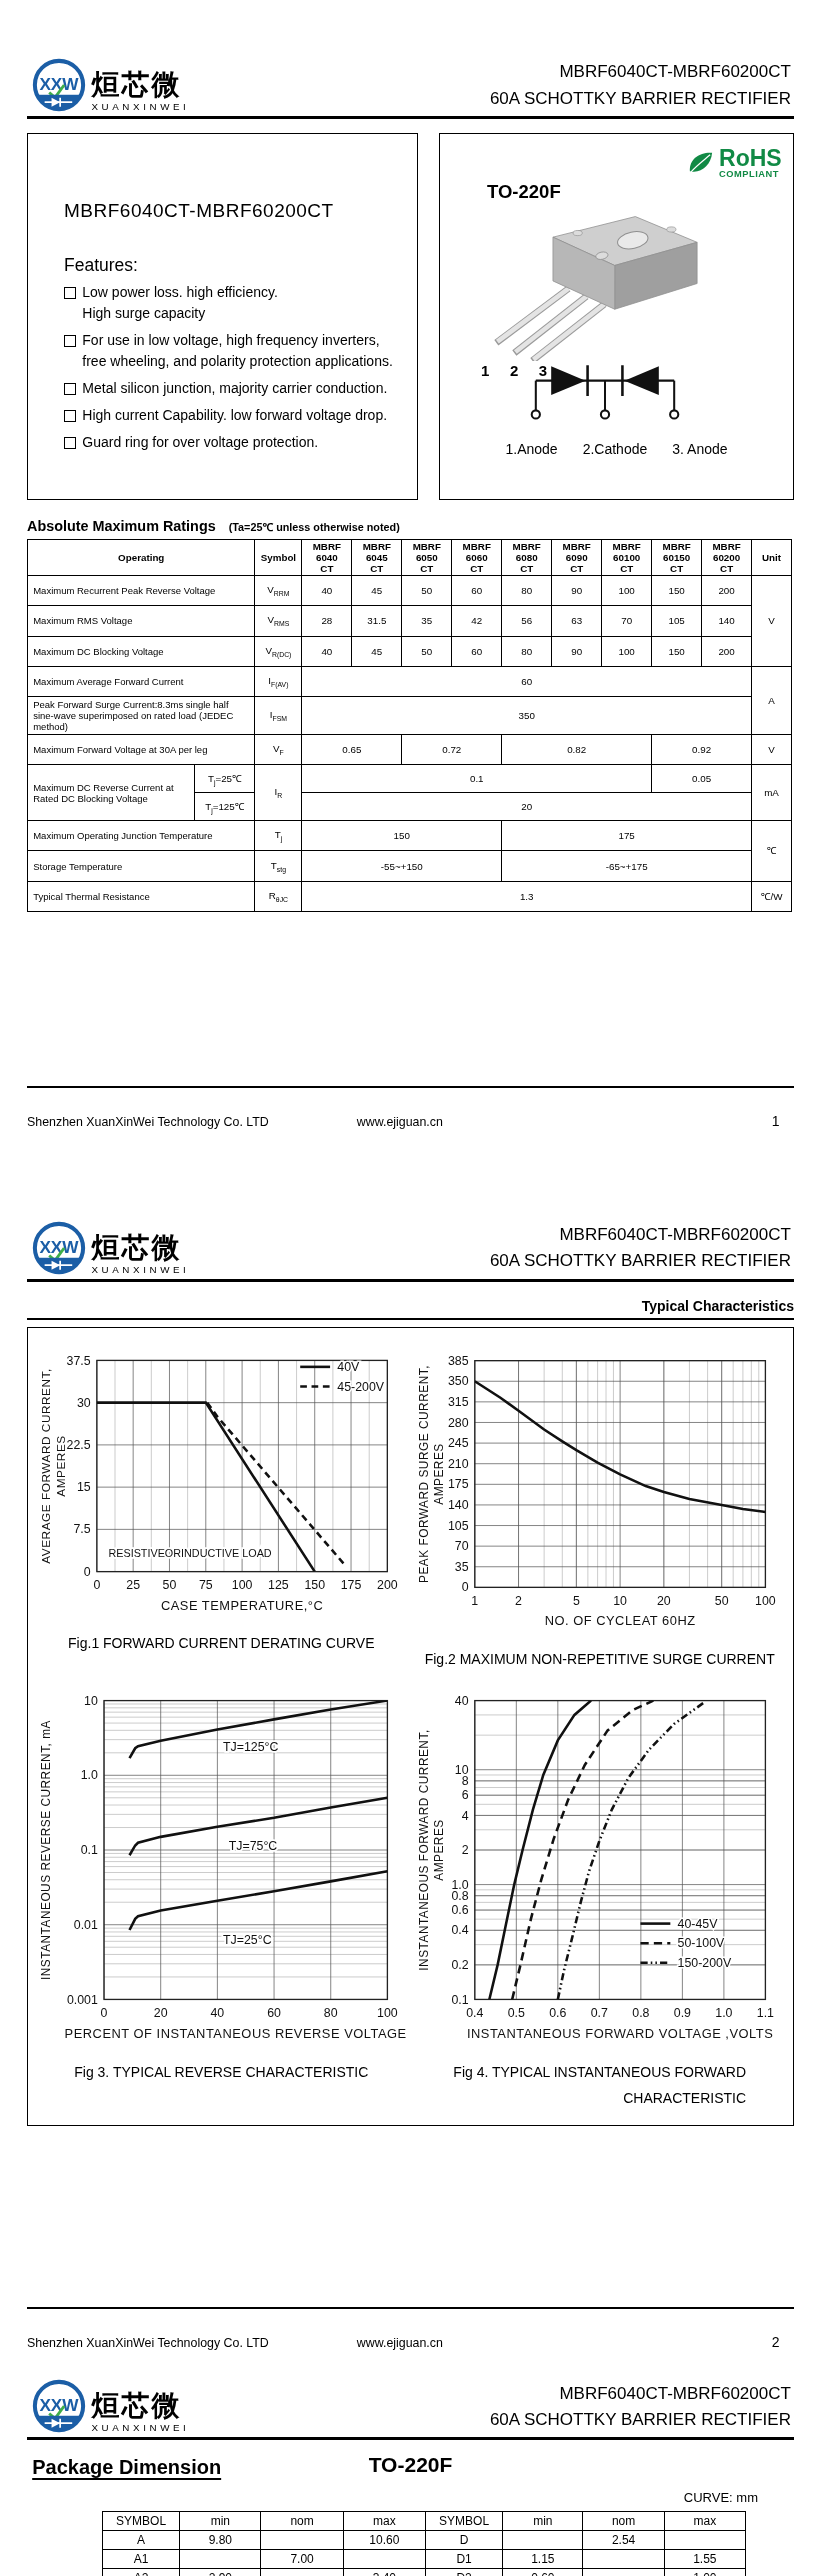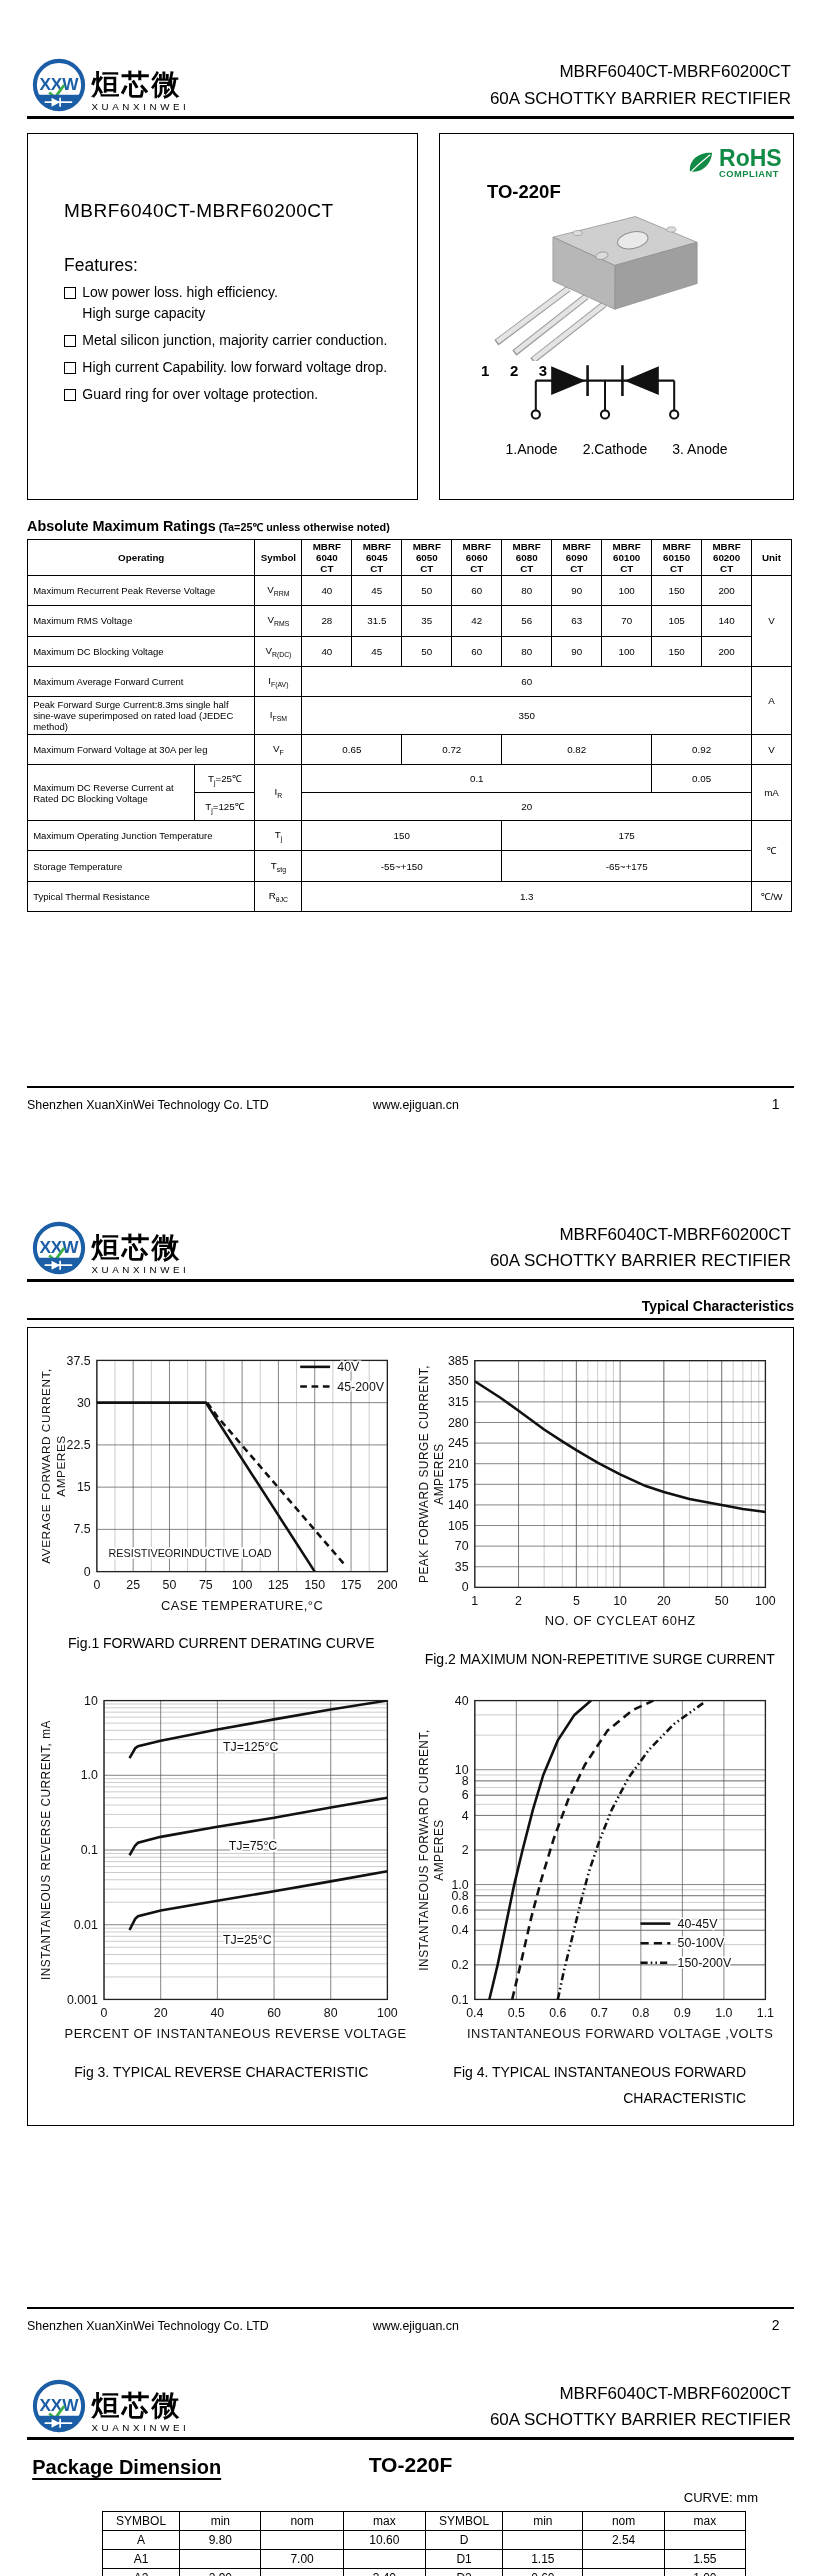--- a/index.html
+++ b/index.html
@@ -25,21 +25,21 @@
   .rohs{position:absolute;top:12.4px;right:11.3px;display:flex;align-items:center;gap:4.1px;}
   .rohs-txt{color:#118a45;line-height:1;}
   .rohs-l1{font-size:23px;font-weight:bold;}
   .rohs-l2{font-size:9.3px;font-weight:bold;letter-spacing:0.5px;}
   .pkg-name{position:absolute;left:47px;top:47px;font-size:18.5px;font-weight:bold;}
   .pkg3d{position:absolute;left:10.3px;top:72px;}
   .pin-nums{position:absolute;left:41px;top:228px;font-size:15px;font-weight:bold;letter-spacing:8.2px;}
   .diode{position:absolute;left:57px;top:221px;}
   .pin-labels{position:absolute;left:0;top:307px;width:100%;display:flex;justify-content:center;gap:25px;font-size:14px;}
   
-  .abs-title{margin-top:17.5px;display:flex;align-items:baseline;gap:3px;}
+  .abs-title{margin-top:17.5px;display:flex;align-items:baseline;gap:13px;}
   .abs-title .t1{font-size:14.4px;font-weight:bold;}
   .abs-title .t2{font-size:10.8px;font-weight:bold;}
   table{border-collapse:collapse;}
   .abs{margin-top:5.2px;width:765px;table-layout:fixed;border:1.5px solid #000;}
   .abs td{border-left:0.6px solid #000;border-right:0.6px solid #000;border-top:1.3px solid #000;border-bottom:1.3px solid #000;
           text-align:center;font-size:9.8px;height:25px;padding:1px 2.1px;}
   .abs td.p{text-align:left;padding:2.1px 5.2px;font-size:9.5px;}
   .abs td.h{font-weight:bold;}
   .abs sub{font-size:70%;}
   
@@ -50,21 +50,21 @@
   svg text{font-family:"Liberation Sans",sans-serif;}
   
   .p3head{position:relative;height:45px;margin-top:12.4px;}
   .p3-sec{position:absolute;left:5.2px;top:3px;font-size:20px;font-weight:bold;text-decoration:underline;text-decoration-thickness:1.5px;text-underline-offset:4.1px;}
   .p3-pkg{position:absolute;left:0;width:100%;text-align:center;top:0;font-size:21px;font-weight:bold;}
   .p3-unit{position:absolute;right:36px;bottom:-7.2px;font-size:13px;}
   .dim{margin-left:75px;margin-top:13.4px;width:644px;table-layout:fixed;border:1.5px solid #000;}
   .dim td{border-left:0.6px solid #000;border-right:0.6px solid #000;border-top:1.2px solid #000;border-bottom:1.2px solid #000;
           text-align:center;font-size:12px;height:17px;padding:0.5px 2.1px;}
   
-  .footer{position:absolute;left:27px;right:24px;border-top:2.6px solid #000;padding-top:8px;display:flex;align-items:baseline;font-size:12.4px;gap:16px;}
+  .footer{position:absolute;left:27px;right:24px;border-top:2.6px solid #000;padding-top:25px;display:flex;align-items:baseline;font-size:12.4px;}
   #page1 .footer{top:1086px;}
   #page2 .footer{top:1107px;}
   .foot-site{margin-left:88px;}
   .foot-page{margin-left:auto;padding-right:14.4px;font-size:14px;}
 </style>
 </head>
 <body>
 
 <div class="page" id="page1">
   <div class="hdr">
@@ -97,20 +97,27 @@
   <div class="boxes">
     <div class="lbox">
       <div class="part-title">MBRF6040CT-MBRF60200CT</div>
       <div class="features-title">Features:</div>
       <div id="features">
           <div class="feat">
             <span class="chk"></span>
             <div class="ftext">
               <div>Low power loss. high efficiency.</div>
               <div>High surge capacity</div>
+            </div>
+          </div>
+          <div class="feat">
+            <span class="chk"></span>
+            <div class="ftext">
+              <div>For use in low voltage, high frequency inverters,</div>
+              <div>free wheeling, and polarity protection applications.</div>
             </div>
           </div>
           <div class="feat">
             <span class="chk"></span>
             <div class="ftext">
               <div>Metal silicon junction, majority carrier conduction.</div>
             </div>
           </div>
           <div class="feat">
             <span class="chk"></span>

